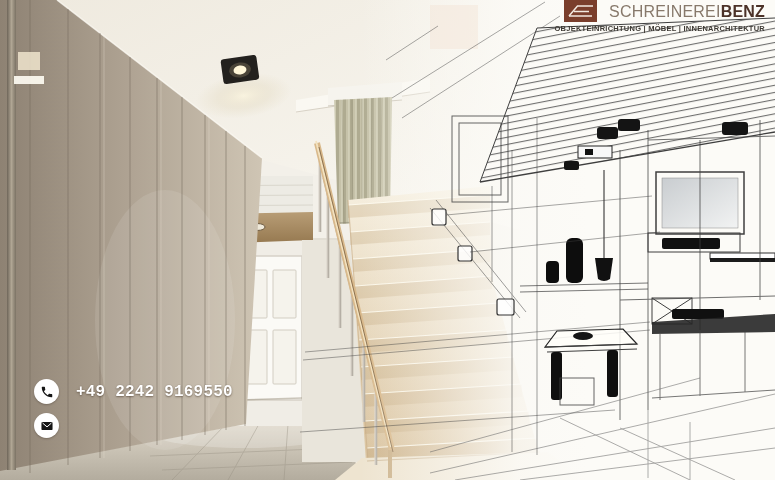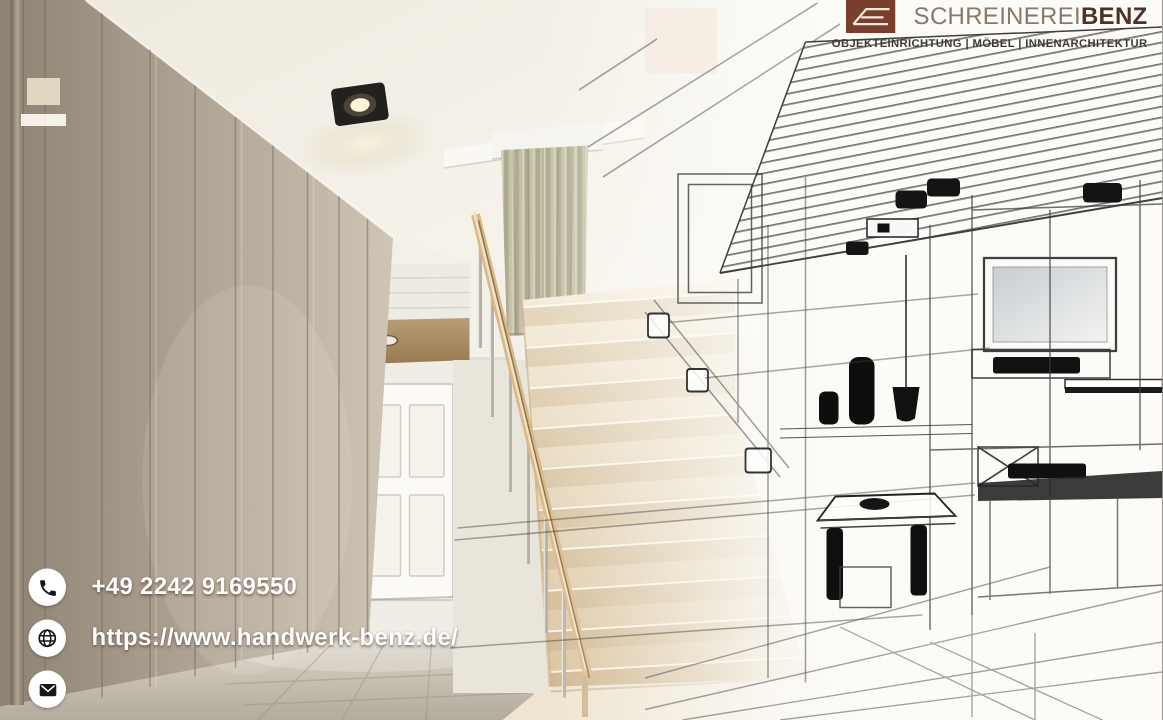--- a/index.html
+++ b/index.html
@@ -18,21 +18,21 @@
   .logo-mark{display:block; width:33px; height:22px;}
   .logo-name{font-size:16px; letter-spacing:.2px; line-height:20px; white-space:nowrap;}
   .logo-name .reg{color:#87796b; font-weight:500;}
   .logo-name .bold{color:#4c3228; font-weight:800;}
   .logo-tagline{
     margin-top:2px; font-size:7.5px; font-weight:700; letter-spacing:.25px;
     color:#3e3a34; white-space:nowrap;
   }
 
   
-  .contact{position:absolute; left:19px; top:379px; z-index:5;}
+  .contact{position:absolute; left:34px; top:379px; z-index:5;font-family:Liberation Mono, monospace;}
   .contact-row{display:flex; align-items:center; margin-bottom:9px; cursor:pointer;}
   .cicon{
     width:25px; height:25px; border-radius:50%; background:#ffffff;
     display:flex; align-items:center; justify-content:center; flex:0 0 25px;
     box-shadow:0 1px 2px rgba(60,50,40,.35);
   }
   .cicon svg{display:block;}
   .clabel{
     margin-left:17px; color:#ffffff; font-weight:700; font-size:16px;
     letter-spacing:.2px; white-space:nowrap;
@@ -375,31 +375,20 @@
     <div class="contact-row">
       <span class="cicon">
         <svg width="14" height="14" viewBox="0 0 24 24" aria-hidden="true">
           <path fill="#161616" d="M6.62 10.79a15.05 15.05 0 0 0 6.59 6.59l2.2-2.2c.27-.27.67-.36 1.02-.24 1.12.37 2.33.57 3.57.57.55 0 1 .45 1 1V20c0 .55-.45 1-1 1C10.61 21 3 13.39 3 4c0-.55.45-1 1-1h3.5c.55 0 1 .45 1 1 0 1.25.2 2.45.57 3.57.11.35.03.74-.25 1.02l-2.2 2.2z"></path>
         </svg>
       </span>
       <span class="clabel">+49 2242 9169550</span>
     </div>
     <div class="contact-row">
       <span class="cicon">
-        <svg width="15" height="15" viewBox="0 0 24 24" aria-hidden="true" fill="none" stroke="#161616">
-          <circle cx="12" cy="12" r="8.6" stroke-width="1.9"></circle>
-          <ellipse cx="12" cy="12" rx="3.8" ry="8.6" stroke-width="1.6"></ellipse>
-          <line x1="3.6" y1="9.2" x2="20.4" y2="9.2" stroke-width="1.6"></line>
-          <line x1="3.6" y1="14.8" x2="20.4" y2="14.8" stroke-width="1.6"></line>
-        </svg>
-      </span>
-      <span class="clabel">https://www.handwerk-benz.de/</span>
-    </div>
-    <div class="contact-row">
-      <span class="cicon">
         <svg width="14" height="14" viewBox="0 0 24 24" aria-hidden="true">
           <rect x="2.5" y="5" width="19" height="14" rx="2" fill="#161616"></rect>
           <polyline points="4.5,7 12,13.5 19.5,7" fill="none" stroke="#ffffff" stroke-width="1.7"></polyline>
         </svg>
       </span>
     </div>
   </div>
 
 </div>
 

